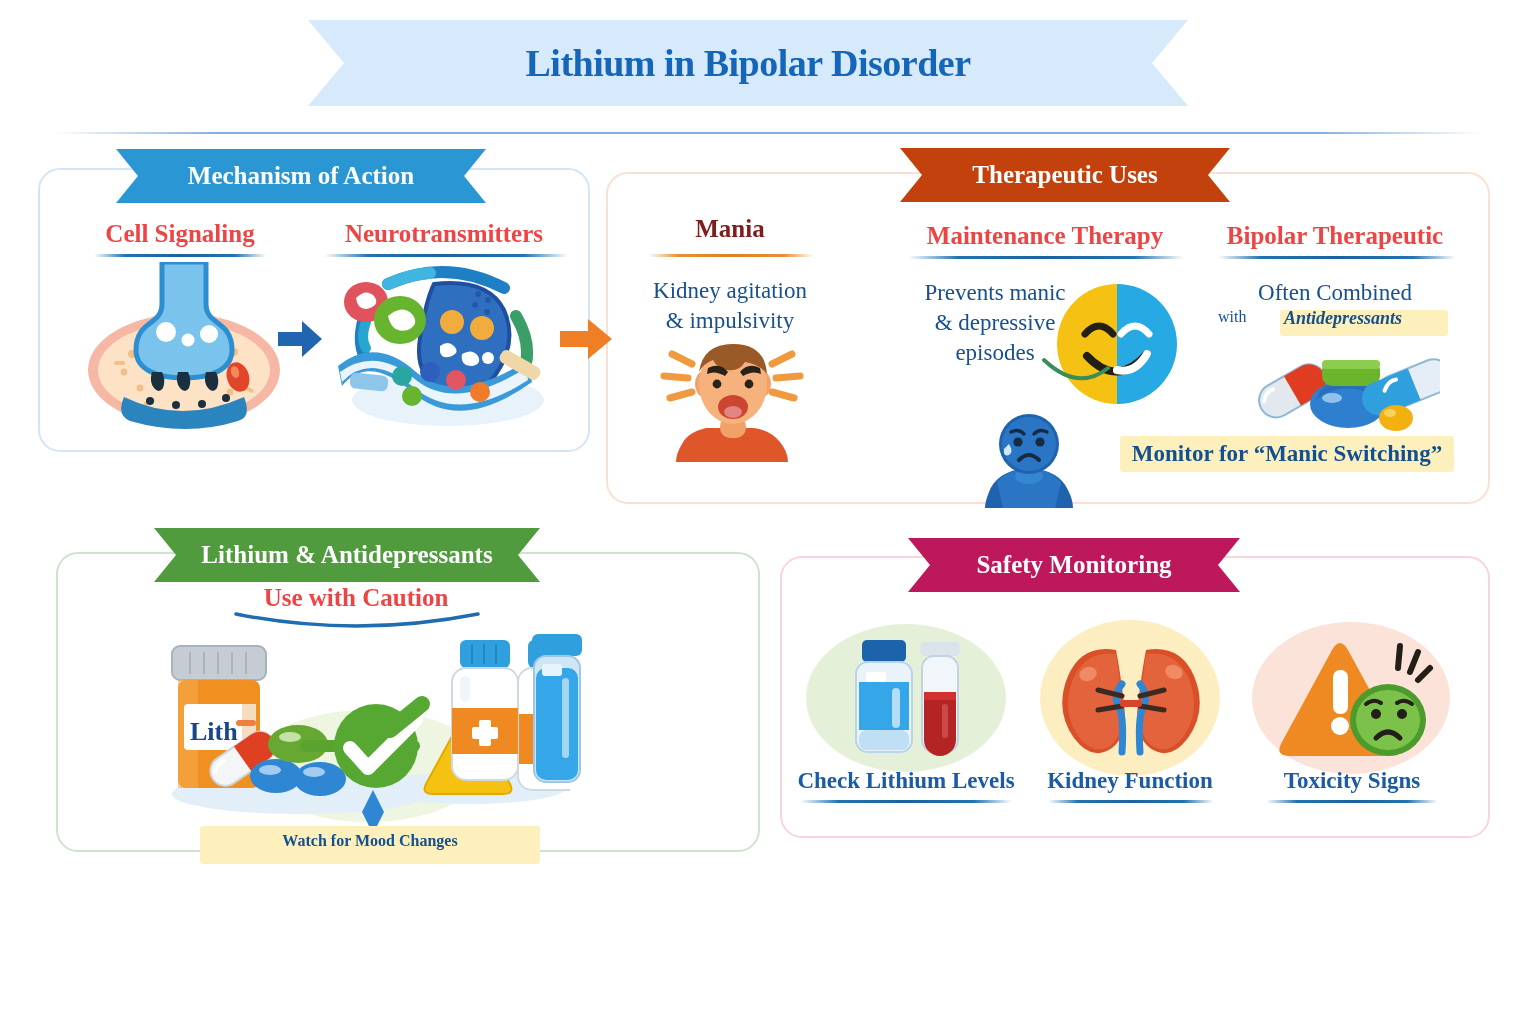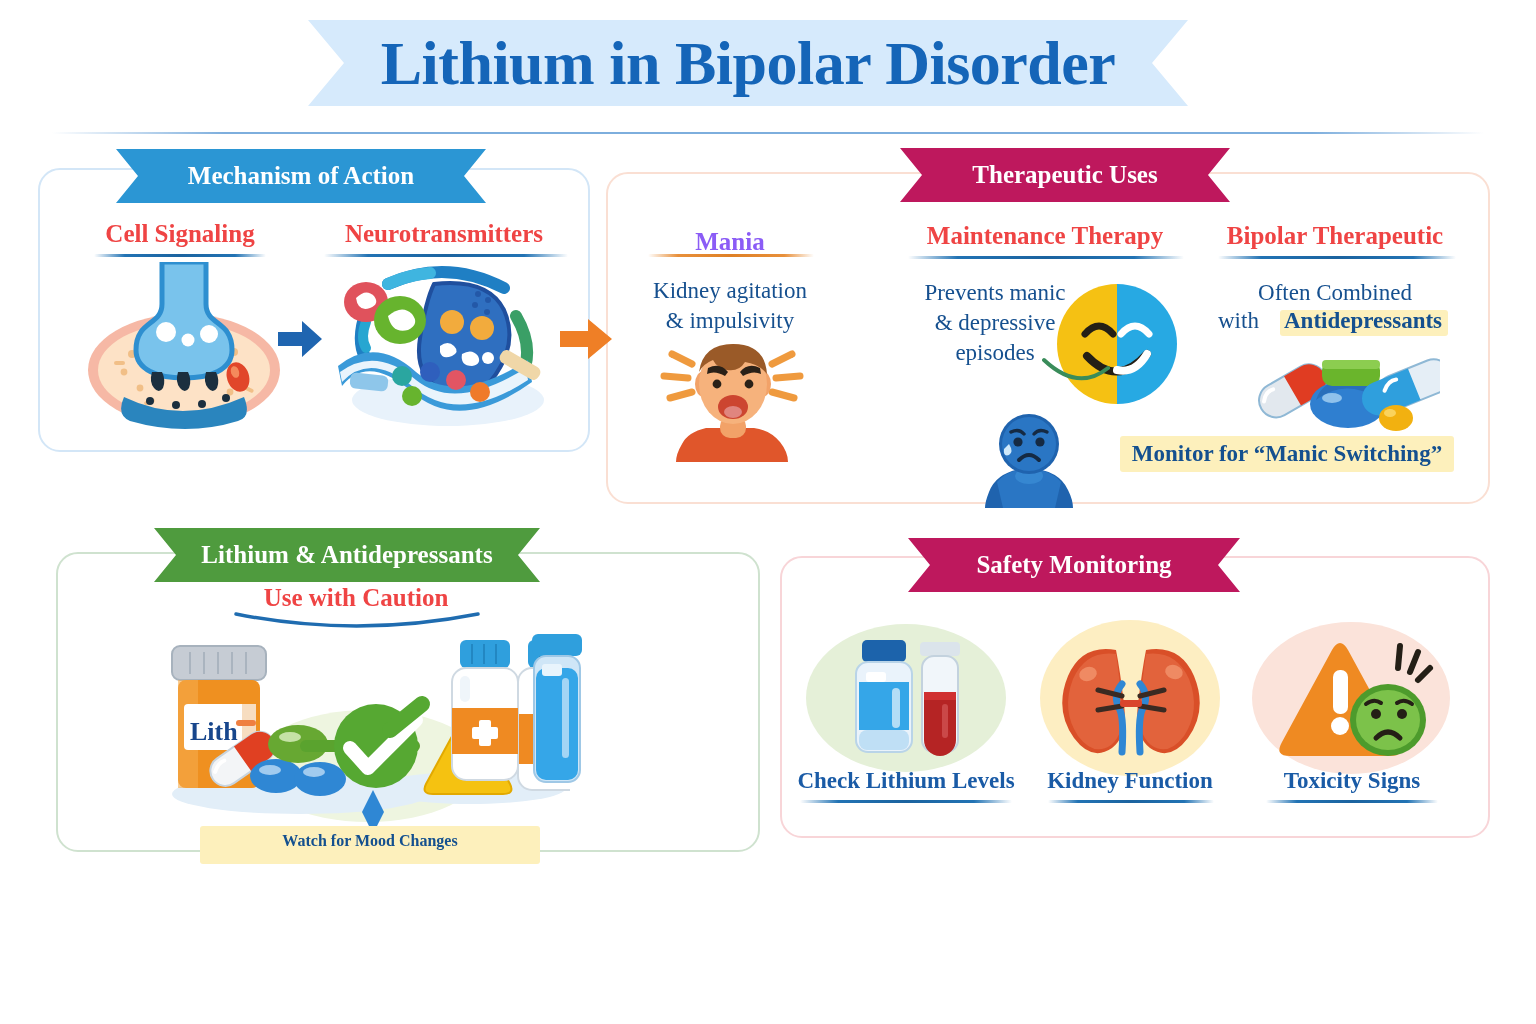--- a/index.html
+++ b/index.html
@@ -12,21 +12,21 @@
   }
   .title-ribbon{
     position:absolute;left:308px;top:20px;width:880px;height:86px;
     background:#d6eafc;
     -webkit-clip-path:polygon(0 0, 100% 0, calc(100% - 36px) 50%, 100% 100%, 0 100%, 36px 50%);
     clip-path:polygon(0 0, 100% 0, calc(100% - 36px) 50%, 100% 100%, 0 100%, 36px 50%);
   }
   #title-text{
     position:absolute;left:308px;top:20px;width:880px;height:86px;
     display:flex;align-items:center;justify-content:center;
-    color:#1565b8;font-size:62px;font-weight:bold;letter-spacing:-0.5px;
+    color:#1565b8;font-size:38px;font-weight:bold;letter-spacing:-0.5px;
     font-family:"Liberation Serif", serif;
     white-space:nowrap;
   }
   #top-divider{
     position:absolute;left:52px;top:132px;width:1432px;height:2px;
     background:linear-gradient(to right,rgba(120,170,220,0),#7daedd 12%,#7daedd 88%,rgba(120,170,220,0));
   }
 
   
   .panel{position:absolute;border-radius:22px;border:2px solid #cfe2f5;background:#fff;}
@@ -38,21 +38,21 @@
   
   .ribbon{
     position:absolute;height:54px;display:flex;align-items:center;justify-content:center;
     color:#ffffff;font-size:25px;font-weight:bold;white-space:nowrap;
     font-family:Liberation Serif, serif;
     -webkit-clip-path:polygon(0 0, 100% 0, calc(100% - 22px) 50%, 100% 100%, 0 100%, 22px 50%);
     clip-path:polygon(0 0, 100% 0, calc(100% - 22px) 50%, 100% 100%, 0 100%, 22px 50%);
     box-shadow:0 2px 3px rgba(0,0,0,.10);
   }
   #ribbon-moa{left:116px;top:149px;width:370px;background:#2b96d4;}
-  #ribbon-ther{left:900px;top:148px;width:330px;background:#be185d;}
+  #ribbon-ther{left:900px;top:148px;width:330px;background:#c2410c;}
   #ribbon-lith{left:154px;top:528px;width:386px;background:#4f9b3e;}
   #ribbon-safety{left:908px;top:538px;width:332px;background:#be185d;}
 
   
   .sublabel{
     position:absolute;text-align:center;color:#ef4444;
     font-size:25px;font-weight:bold;white-space:nowrap;
     font-family:"Liberation Serif", serif;
   }
   .uline{
@@ -191,21 +191,21 @@
 
 <div class="panel" id="panel-ther"></div>
 <div class="ribbon" id="ribbon-ther">Therapeutic Uses</div>
 
 <div class="arrow" style="left:560px;top:318px;">
   <svg width="52" height="42" viewBox="0 0 52 42">
     <path d="M0 13 h28 v-12 l24 20 l-24 20 v-12 h-28 z" fill="#ef7f26"></path>
   </svg>
 </div>
 
-<div class="sublabel" style="left:640px;top:228px;width:180px;color:#8b5cf6;">Mania</div>
+<div class="sublabel" style="left:640px;top:215px;width:180px;color:#7f1d1d;">Mania</div>
 <div class="uline orange" style="left:648px;top:254px;width:166px;"></div>
 <div class="bodytext" style="left:630px;top:276px;width:200px;">Kidney agitation</div>
 <div class="bodytext" style="left:630px;top:306px;width:200px;">&amp; impulsivity</div>
 
 <div class="icon" style="left:648px;top:332px;">
   <svg width="168" height="130" viewBox="0 0 168 130">
     <g stroke="#ef9a3e" stroke-width="7" stroke-linecap="round">
       <line x1="24" y1="22" x2="44" y2="32"></line>
       <line x1="16" y1="44" x2="40" y2="46"></line>
       <line x1="22" y1="66" x2="44" y2="60"></line>
@@ -264,22 +264,22 @@
     <path d="M44 46 q10 -10 20 0" fill="none" stroke="#152a43" stroke-width="4" stroke-linecap="round"></path>
     <path d="M34 30 q5 8 0 11 q-6 2 -5 -6 z" fill="#cfe9fa"></path>
   </svg>
 </div>
 
 <div class="sublabel" style="left:1210px;top:222px;width:250px;">Bipolar Therapeutic</div>
 <div class="uline" style="left:1218px;top:256px;width:238px;"></div>
 <div class="bodytext" style="left:1210px;top:278px;width:250px;">Often Combined</div>
 
 <div class="highlight" style="left:1280px;top:310px;width:168px;height:26px;"></div>
-<div class="hl-text" style="left:1218px;top:308px;font-size:23px;font-weight:normal;color:#16508f;">with </div>
-<div class="hl-text" style="left:1284px;top:308px;font-size:23px;">Antidepressants</div>
+<div class="hl-text" style="left:1218px;top:308px;font-size:16px;font-weight:normal;color:#16508f;">with </div>
+<div class="hl-text" style="left:1284px;top:308px;font-size:18px;font-style:italic;">Antidepressants</div>
 
 <div class="icon" style="left:1240px;top:342px;">
   <svg width="200" height="90" viewBox="0 0 200 90">
     <g transform="rotate(-30 52 48)">
       <rect x="16" y="32" width="72" height="34" rx="17" fill="#e2e8ee" stroke="#8fb8d5" stroke-width="2"></rect>
       <path d="M52 32 h19 a17 17 0 0 1 0 34 h-19 z" fill="#e03c22"></path>
       <path d="M22 44 q6 -8 14 -6" fill="none" stroke="#ffffff" stroke-width="4" stroke-linecap="round"></path>
     </g>
     <ellipse cx="108" cy="62" rx="38" ry="24" fill="#2f7fd0"></ellipse>
     <path d="M76 58 q28 -22 62 -2 q-6 -18 -30 -18 q-26 0 -32 20 z" fill="#2a6fba"></path>

